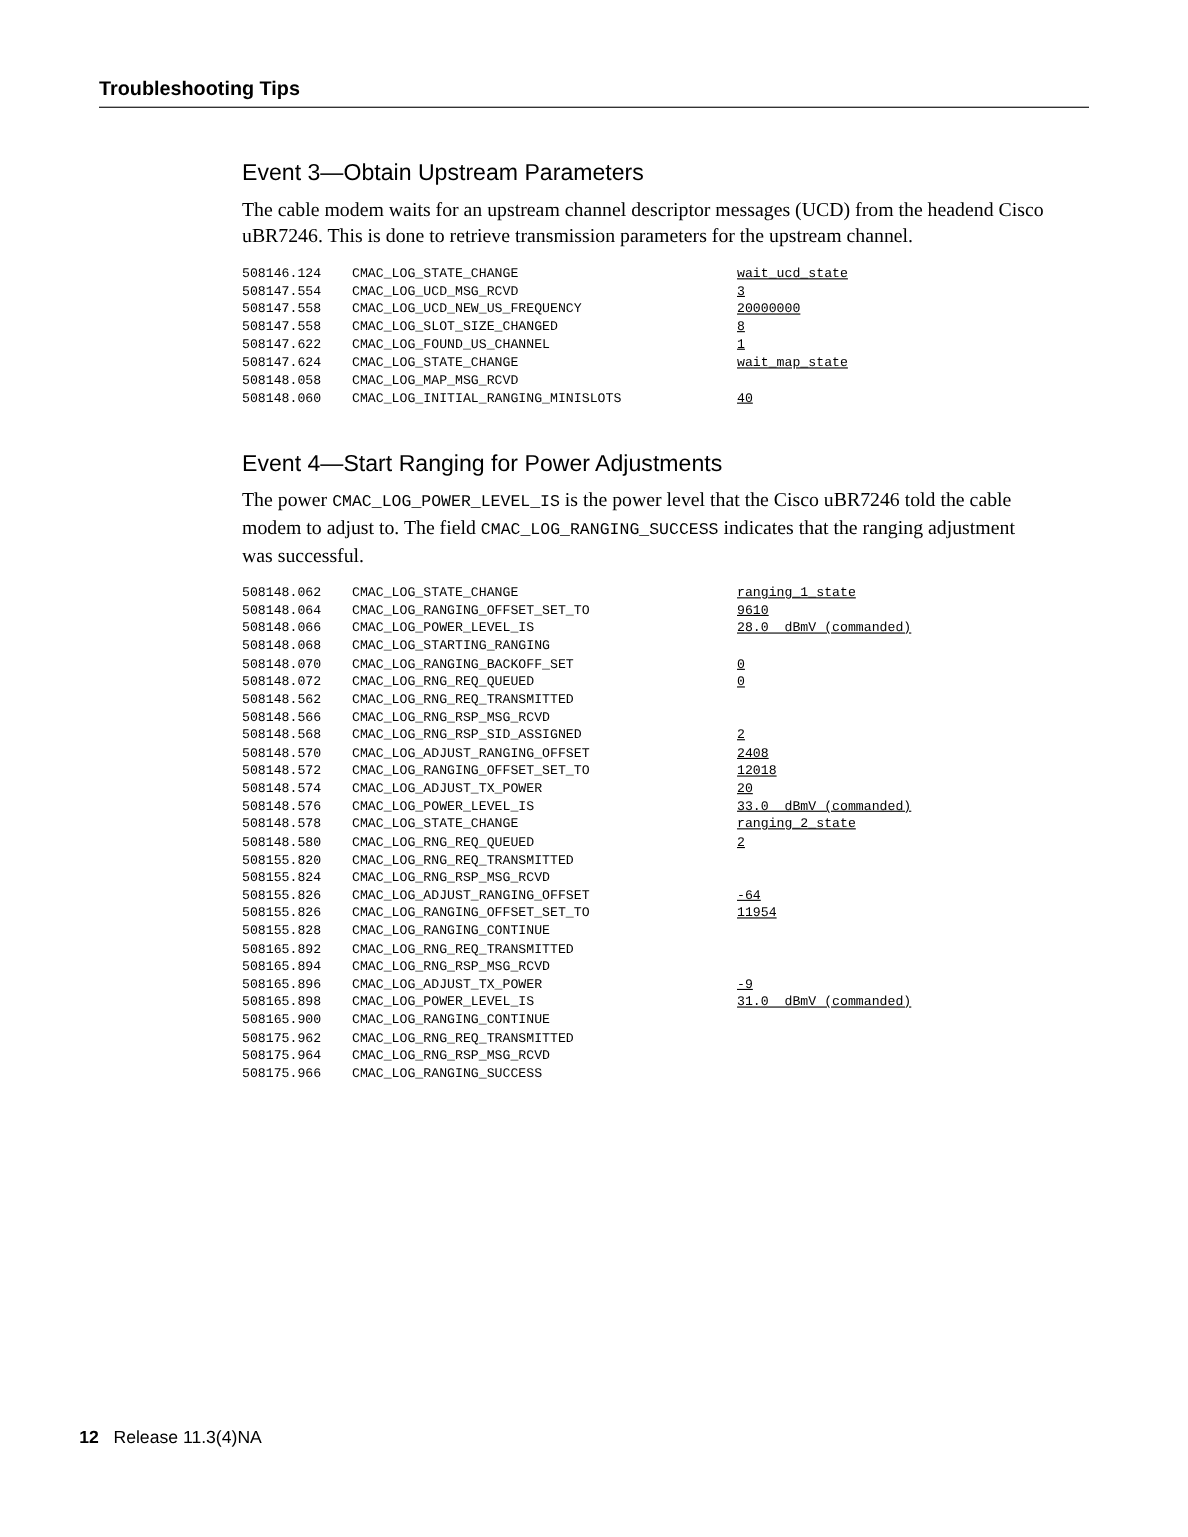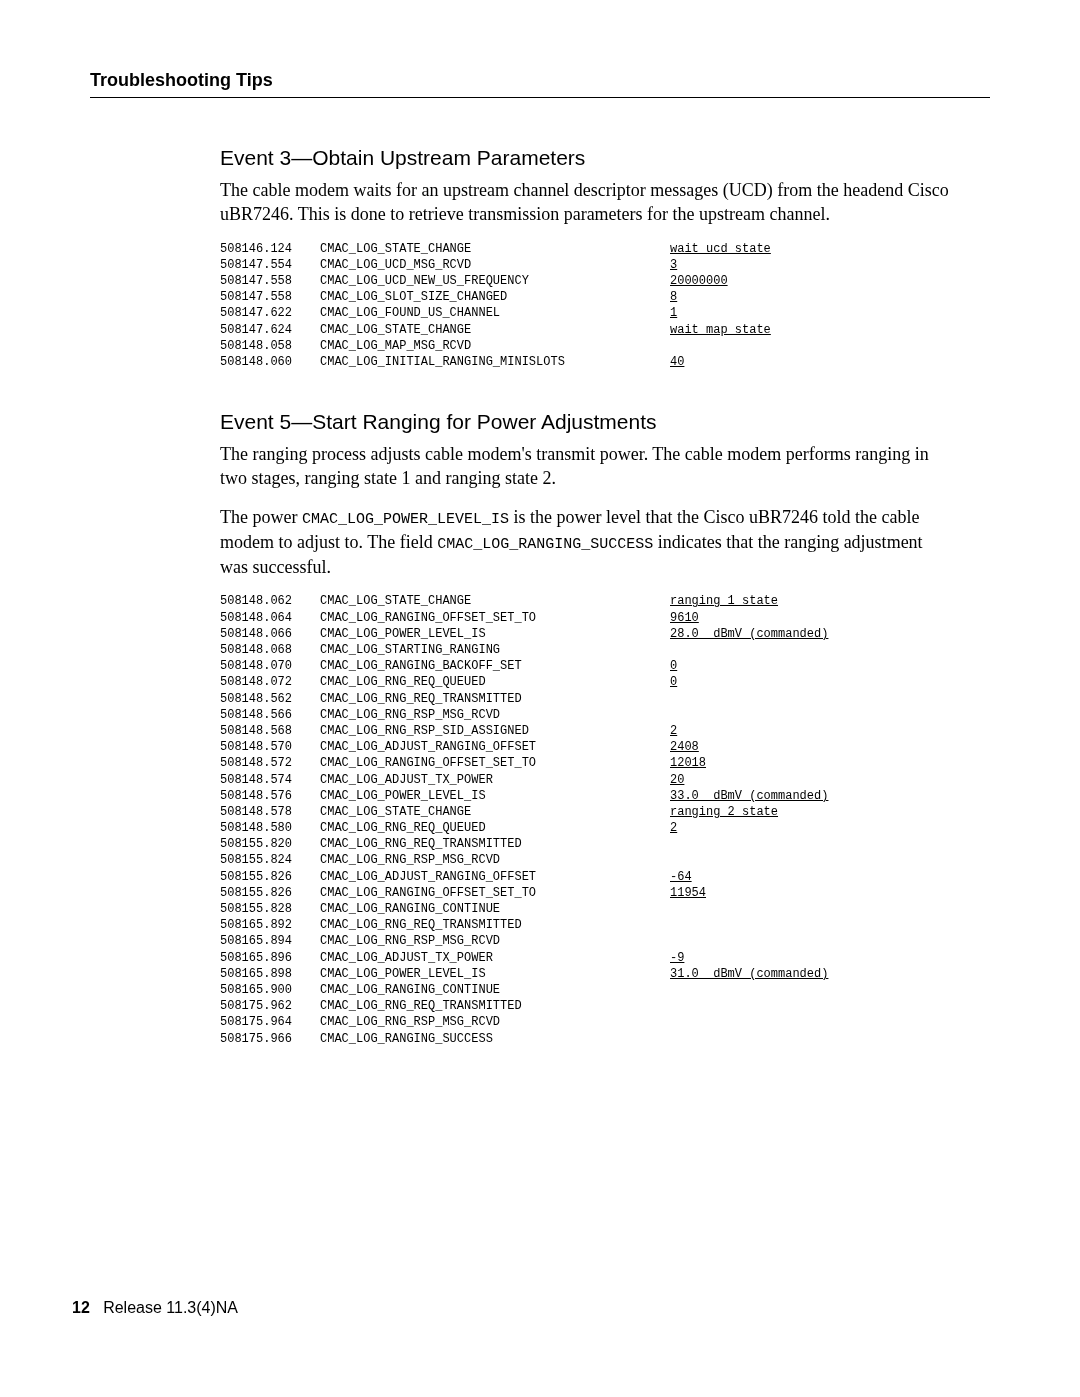--- a/index.html
+++ b/index.html
@@ -73,22 +73,21 @@
   <div class="header-bar">
     <span class="header-title">Troubleshooting Tips</span>
   </div>
 
   <div class="content">
 
     <h3 class="section-heading">Event  3—Obtain Upstream Parameters</h3>
     <p class="body-text">The cable modem waits for an upstream channel descriptor messages (UCD) from the headend Cisco uBR7246. This is done to retrieve transmission parameters for the upstream channel.</p>
     <pre class="log" id="log1"><span class="row"><span class="ts">508146.124</span><span class="ev">CMAC_LOG_STATE_CHANGE</span><span>wait_ucd_state</span></span><span class="row"><span class="ts">508147.554</span><span class="ev">CMAC_LOG_UCD_MSG_RCVD</span><span>3</span></span><span class="row"><span class="ts">508147.558</span><span class="ev">CMAC_LOG_UCD_NEW_US_FREQUENCY</span><span>20000000</span></span><span class="row"><span class="ts">508147.558</span><span class="ev">CMAC_LOG_SLOT_SIZE_CHANGED</span><span>8</span></span><span class="row"><span class="ts">508147.622</span><span class="ev">CMAC_LOG_FOUND_US_CHANNEL</span><span>1</span></span><span class="row"><span class="ts">508147.624</span><span class="ev">CMAC_LOG_STATE_CHANGE</span><span>wait_map_state</span></span><span class="row"><span class="ts">508148.058</span><span class="ev">CMAC_LOG_MAP_MSG_RCVD</span><span></span></span><span class="row"><span class="ts">508148.060</span><span class="ev">CMAC_LOG_INITIAL_RANGING_MINISLOTS</span><span>40</span></span></pre>
 
-    <h3 class="section-heading">Event  5—Start Ranging for Power Adjustments</h3>
-    <p class="body-text">The ranging process adjusts cable modem's transmit power. The cable modem performs ranging in two stages, ranging state 1 and ranging state 2.</p>
+    <h3 class="section-heading">Event  4—Start Ranging for Power Adjustments</h3>
     <p class="body-text">
       <span>The power </span><span class="inline-code">CMAC_LOG_POWER_LEVEL_IS</span><span> is the power level that the Cisco uBR7246 told the cable modem to adjust to. The field </span><span class="inline-code">CMAC_LOG_RANGING_SUCCESS</span><span> indicates that the ranging adjustment was successful.</span>
     </p>
     <pre class="log" id="log2"><span class="row"><span class="ts">508148.062</span><span class="ev">CMAC_LOG_STATE_CHANGE</span><span>ranging_1_state</span></span><span class="row"><span class="ts">508148.064</span><span class="ev">CMAC_LOG_RANGING_OFFSET_SET_TO</span><span>9610</span></span><span class="row"><span class="ts">508148.066</span><span class="ev">CMAC_LOG_POWER_LEVEL_IS</span><span>28.0  dBmV (commanded)</span></span><span class="row"><span class="ts">508148.068</span><span class="ev">CMAC_LOG_STARTING_RANGING</span><span></span></span><span class="row"><span class="ts">508148.070</span><span class="ev">CMAC_LOG_RANGING_BACKOFF_SET</span><span>0</span></span><span class="row"><span class="ts">508148.072</span><span class="ev">CMAC_LOG_RNG_REQ_QUEUED</span><span>0</span></span><span class="row"><span class="ts">508148.562</span><span class="ev">CMAC_LOG_RNG_REQ_TRANSMITTED</span><span></span></span><span class="row"><span class="ts">508148.566</span><span class="ev">CMAC_LOG_RNG_RSP_MSG_RCVD</span><span></span></span><span class="row"><span class="ts">508148.568</span><span class="ev">CMAC_LOG_RNG_RSP_SID_ASSIGNED</span><span>2</span></span><span class="row"><span class="ts">508148.570</span><span class="ev">CMAC_LOG_ADJUST_RANGING_OFFSET</span><span>2408</span></span><span class="row"><span class="ts">508148.572</span><span class="ev">CMAC_LOG_RANGING_OFFSET_SET_TO</span><span>12018</span></span><span class="row"><span class="ts">508148.574</span><span class="ev">CMAC_LOG_ADJUST_TX_POWER</span><span>20</span></span><span class="row"><span class="ts">508148.576</span><span class="ev">CMAC_LOG_POWER_LEVEL_IS</span><span>33.0  dBmV (commanded)</span></span><span class="row"><span class="ts">508148.578</span><span class="ev">CMAC_LOG_STATE_CHANGE</span><span>ranging_2_state</span></span><span class="row"><span class="ts">508148.580</span><span class="ev">CMAC_LOG_RNG_REQ_QUEUED</span><span>2</span></span><span class="row"><span class="ts">508155.820</span><span class="ev">CMAC_LOG_RNG_REQ_TRANSMITTED</span><span></span></span><span class="row"><span class="ts">508155.824</span><span class="ev">CMAC_LOG_RNG_RSP_MSG_RCVD</span><span></span></span><span class="row"><span class="ts">508155.826</span><span class="ev">CMAC_LOG_ADJUST_RANGING_OFFSET</span><span>-64</span></span><span class="row"><span class="ts">508155.826</span><span class="ev">CMAC_LOG_RANGING_OFFSET_SET_TO</span><span>11954</span></span><span class="row"><span class="ts">508155.828</span><span class="ev">CMAC_LOG_RANGING_CONTINUE</span><span></span></span><span class="row"><span class="ts">508165.892</span><span class="ev">CMAC_LOG_RNG_REQ_TRANSMITTED</span><span></span></span><span class="row"><span class="ts">508165.894</span><span class="ev">CMAC_LOG_RNG_RSP_MSG_RCVD</span><span></span></span><span class="row"><span class="ts">508165.896</span><span class="ev">CMAC_LOG_ADJUST_TX_POWER</span><span>-9</span></span><span class="row"><span class="ts">508165.898</span><span class="ev">CMAC_LOG_POWER_LEVEL_IS</span><span>31.0  dBmV (commanded)</span></span><span class="row"><span class="ts">508165.900</span><span class="ev">CMAC_LOG_RANGING_CONTINUE</span><span></span></span><span class="row"><span class="ts">508175.962</span><span class="ev">CMAC_LOG_RNG_REQ_TRANSMITTED</span><span></span></span><span class="row"><span class="ts">508175.964</span><span class="ev">CMAC_LOG_RNG_RSP_MSG_RCVD</span><span></span></span><span class="row"><span class="ts">508175.966</span><span class="ev">CMAC_LOG_RANGING_SUCCESS</span><span></span></span></pre>
 
   </div>
 </div>
 
 <div class="footer">
   <span class="pgnum">12</span>&nbsp;&nbsp;&nbsp;<span>Release 11.3(4)NA</span>

